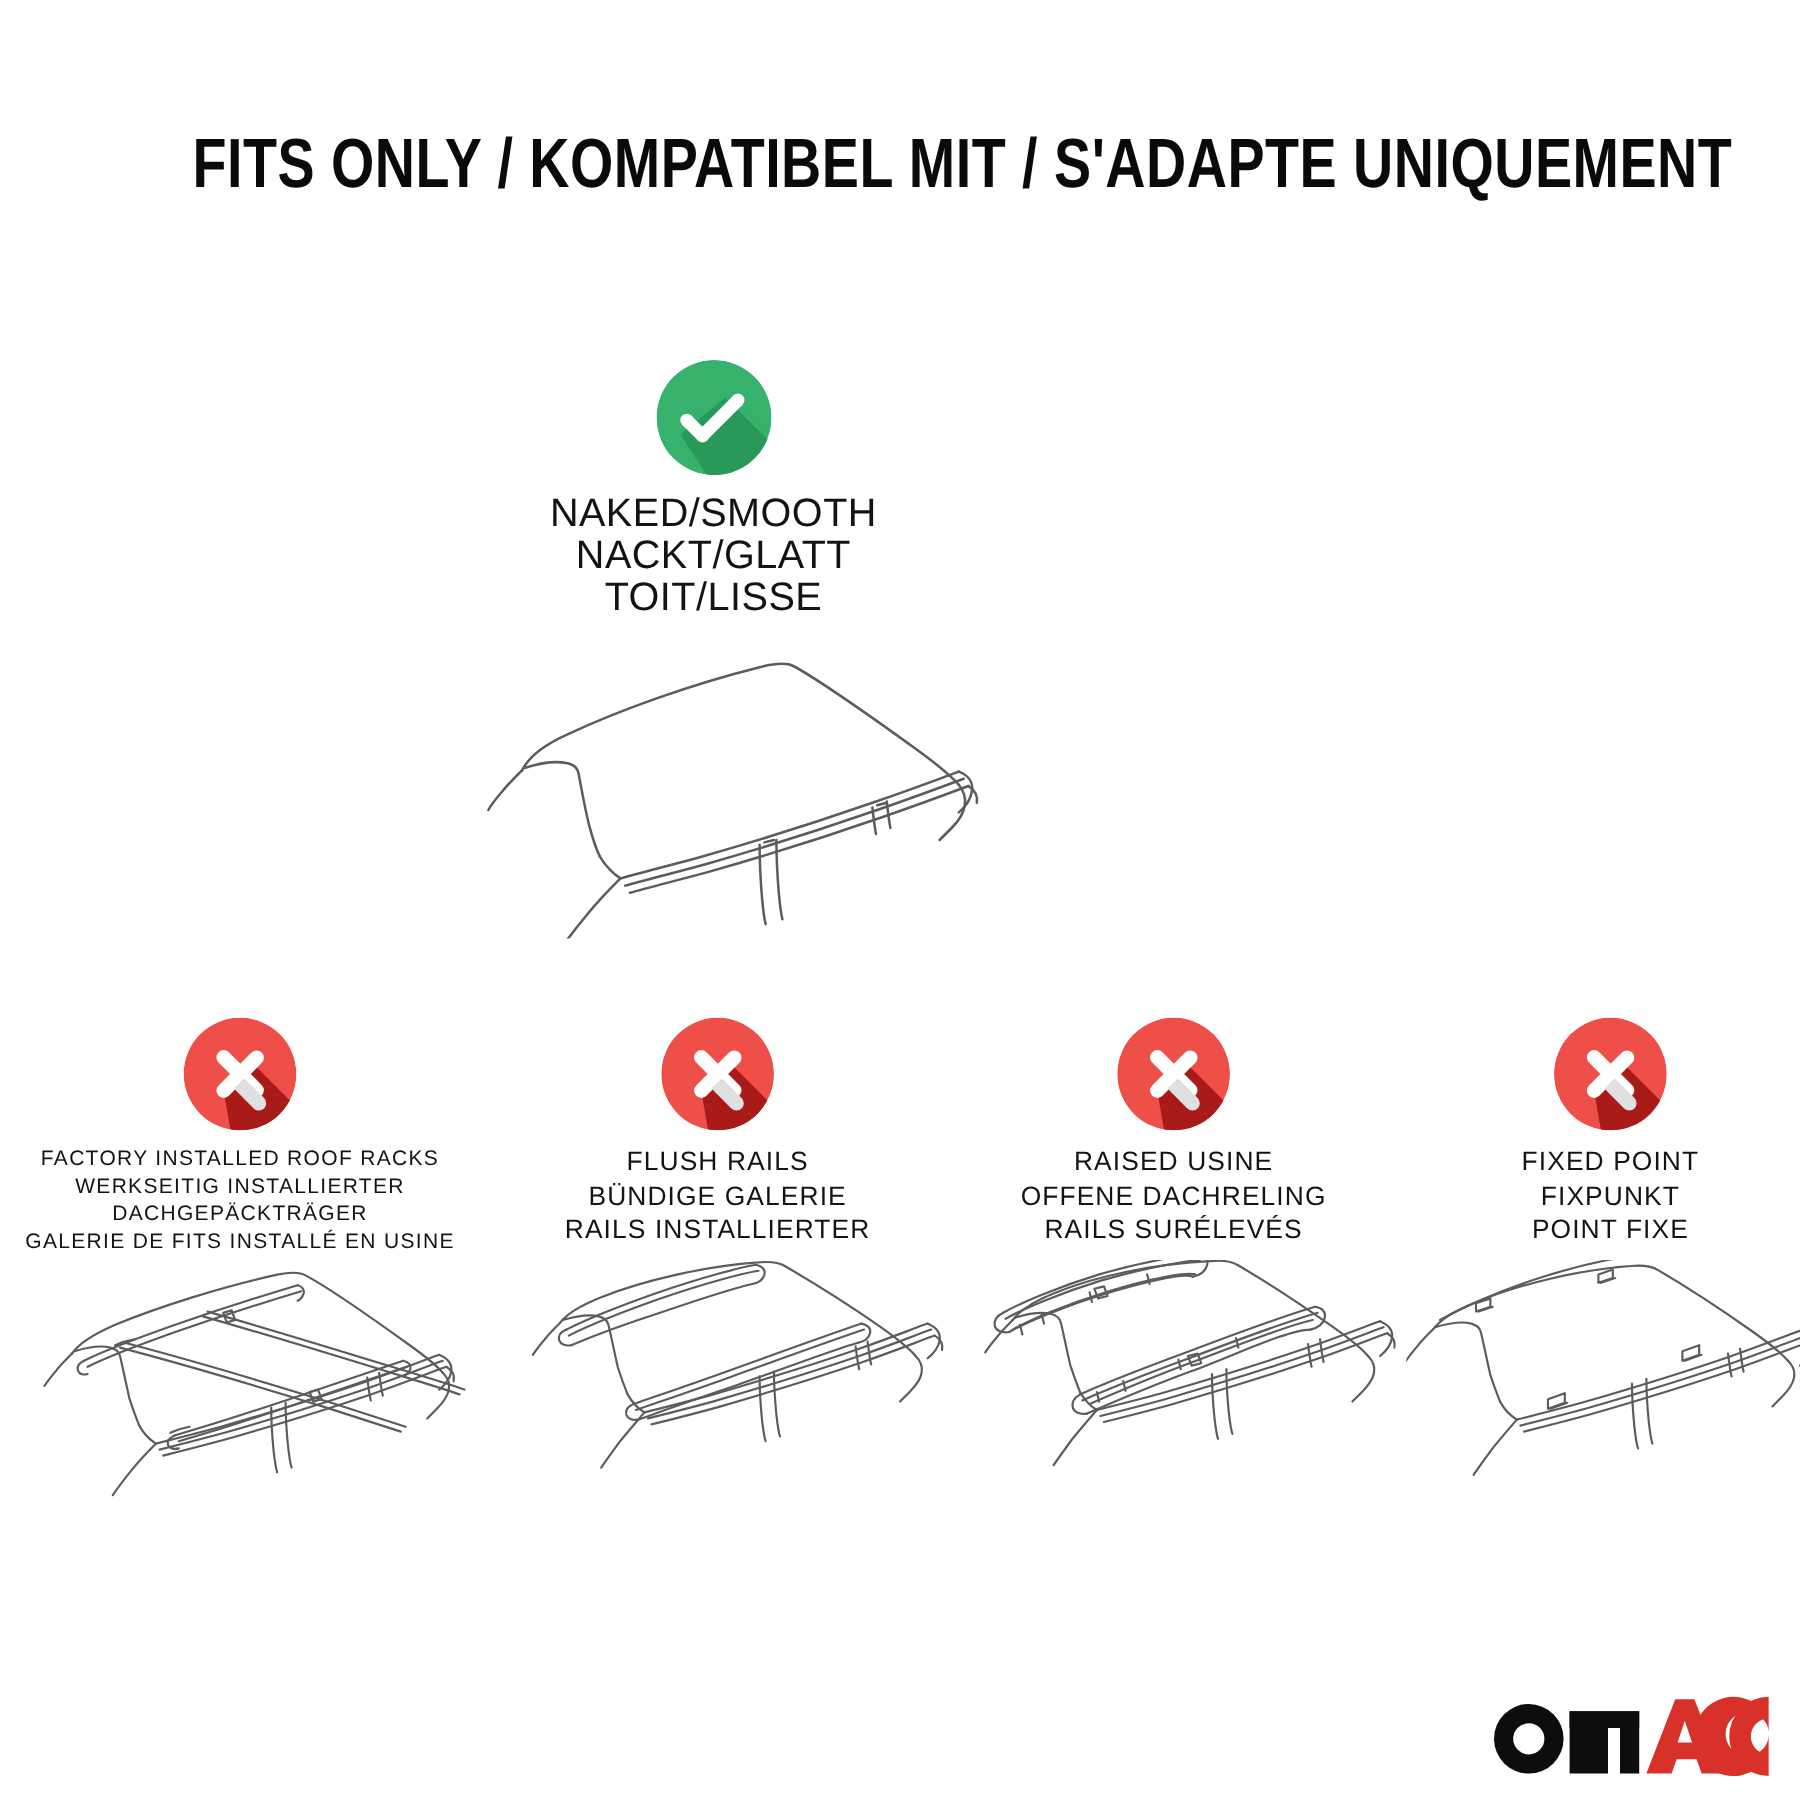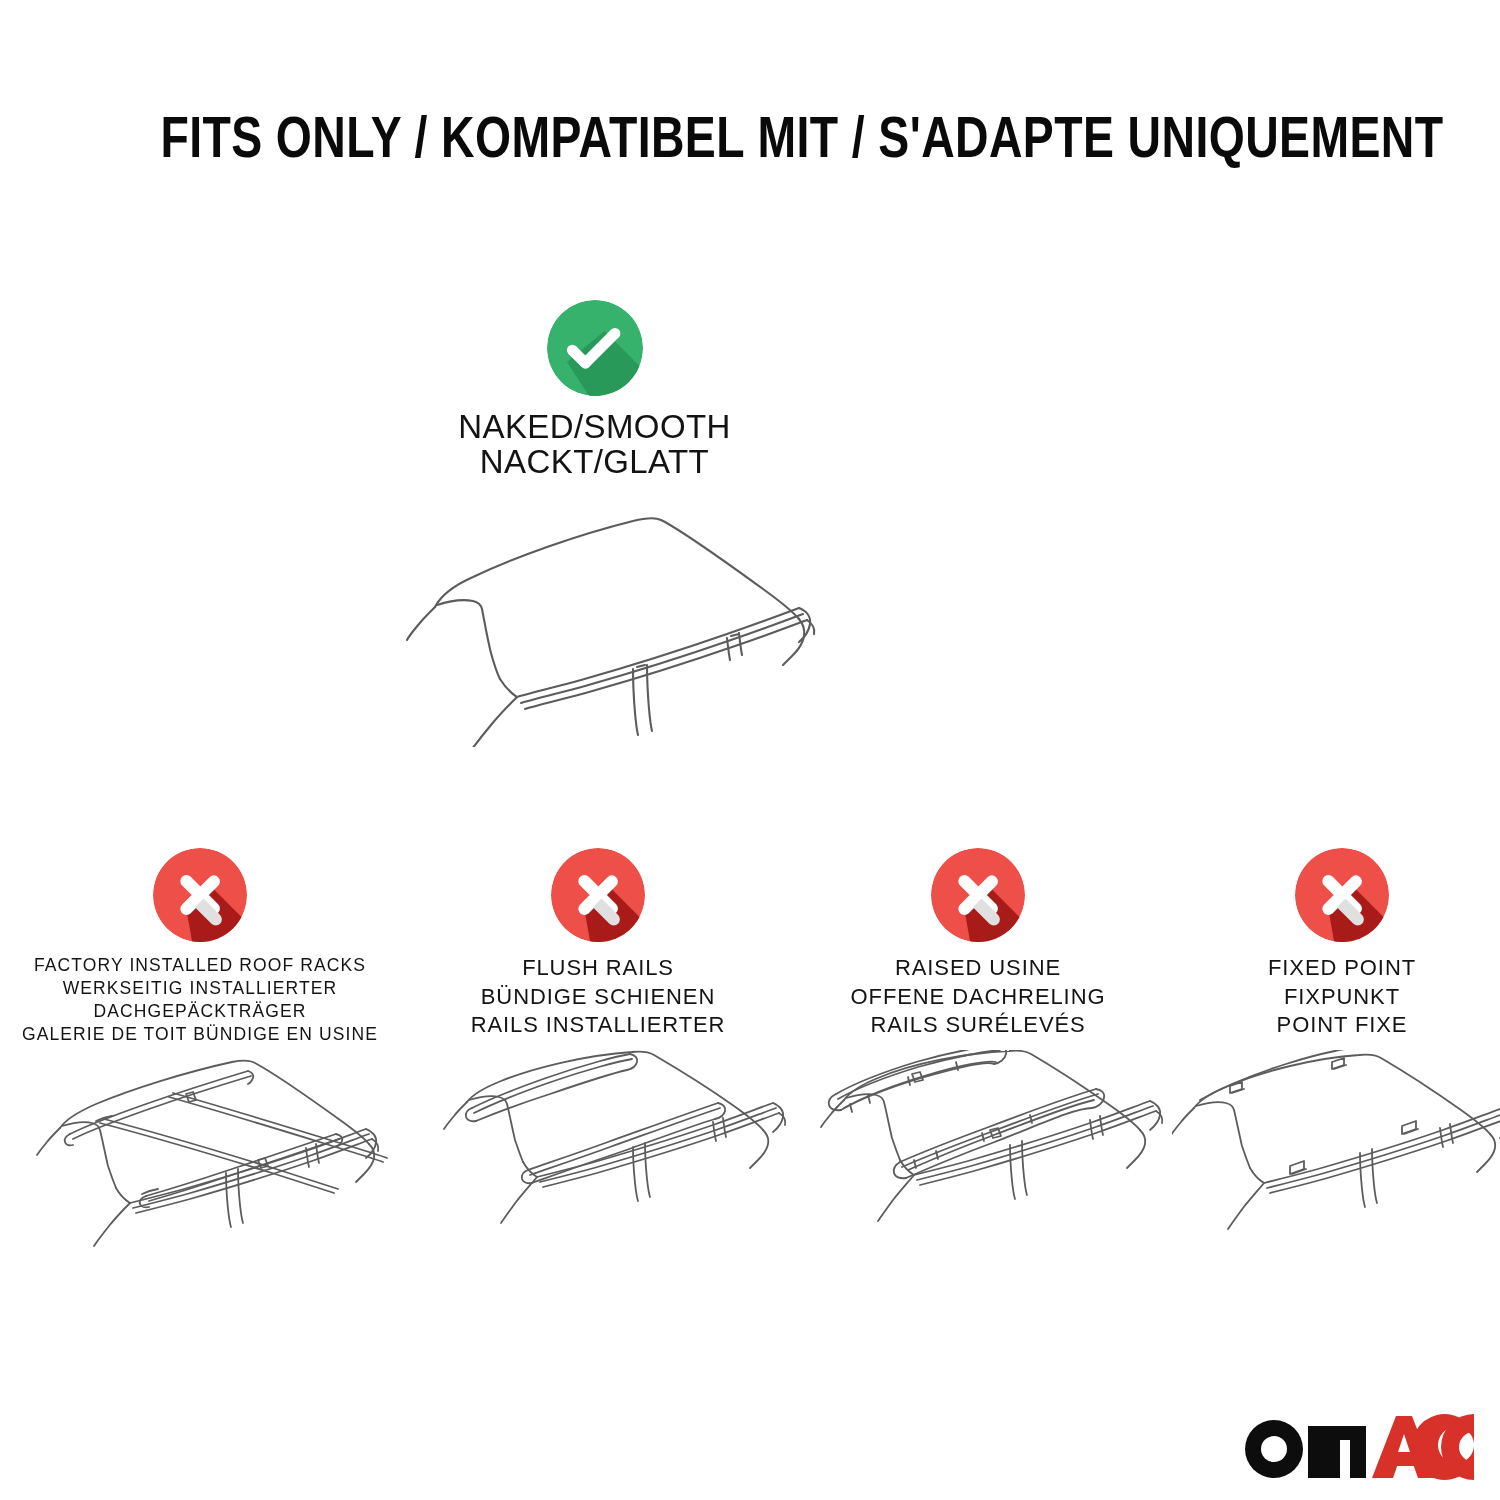--- a/index.html
+++ b/index.html
@@ -157,20 +157,21 @@
         <circle cx="68" cy="33.4" r="5.4" fill="#ffffff"></circle>
         <circle cx="38.5" cy="63.3" r="5.4" fill="#ffffff"></circle>
         <circle cx="25.3" cy="50.1" r="5.4" fill="#ffffff"></circle>
       </svg>
     </span>
   </div>
 
   <div class="hero-labels">
     <span class="lbl">NAKED/SMOOTH</span>
     <span class="lbl">NACKT/GLATT</span>
+    <span class="lbl">TOIT/LISSE</span>
   </div>
 
   <div class="hero-art">
     <svg width="560" height="250" viewBox="0 0 560 250" aria-hidden="true">
       <g fill="none" stroke="#5c5c5c" stroke-width="2.1" stroke-linejoin="round" stroke-linecap="round">
 
         <path d="M120 110 C126 98 140 88 158 80 C200 60 262 38 318 24 C330 21 340 20 346 23
                  C360 30 404 60 448 92 C466 105 478 115 484 122"></path>
 
         <path d="M484 122 C488 127 490 133 489 139 C488 146 484 152 478 158 L468 168"></path>
@@ -216,21 +217,21 @@
             <rect x="42.0" y="22.0" width="12.4" height="52" rx="6.2" transform="rotate(-45 48 48)" fill="#ffffff"></rect>
             <path d="M51.6 51.6 L68.5 68.5 a6.2 6.2 0 0 1 -8.8 8.8 L42.8 60.4 z" fill="#e0e0e0"></path>
           </g>
         </svg>
       </span>
     </div>
     <div class="cell-labels">
       <span class="lbl">FACTORY INSTALLED ROOF RACKS</span>
       <span class="lbl">WERKSEITIG INSTALLIERTER</span>
       <span class="lbl">DACHGEPÄCKTRÄGER</span>
-      <span class="lbl">GALERIE DE TOIT BÜNDIGE EN USINE</span>
+      <span class="lbl">GALERIE DE FITS INSTALLÉ EN USINE</span>
     </div>
     <div class="cell-art">
       <svg width="400" height="225" viewBox="0 0 400 225" aria-hidden="true">
         <g fill="none" stroke="#5c5c5c" stroke-width="1.8" stroke-linejoin="round" stroke-linecap="round">
 
           <path d="M60 72 C66 63 80 55 96 48 C132 33 186 16 232 6 C242 4 250 4 255 7 C268 14 304 38 340 64 C354 74 364 82 369 88"></path>
           <path d="M369 88 C373 92 375 97 374 102 C373 108 369 113 364 118 L356 126"></path>
           <path d="M60 72 C55 77 50 82 47 86 C42 92 39 96 37 99"></path>
           <path d="M62 70 C72 67 84 65 92 67 C96 68 99 70 100 74 C102 82 105 97 108 110 C111 119 114 127 116 132"></path>
           <path d="M116 132 C120 139 125 144 130 147"></path>
@@ -278,21 +279,21 @@
           <circle cx="48" cy="48" r="48" fill="#ee4f49"></circle>
           <path d="M56 36 L96 76 L96 96 L40 96 L34 62 Z" fill="#a81b18"></path>
           <rect x="42.0" y="22.0" width="12.4" height="52" rx="6.2" transform="rotate(45 48 48)" fill="#ffffff"></rect>
           <rect x="42.0" y="22.0" width="12.4" height="52" rx="6.2" transform="rotate(-45 48 48)" fill="#ffffff"></rect>
           <path d="M51.6 51.6 L68.5 68.5 a6.2 6.2 0 0 1 -8.8 8.8 L42.8 60.4 z" fill="#e0e0e0"></path>
         </svg>
       </span>
     </div>
     <div class="cell-labels">
       <span class="lbl">FLUSH RAILS</span>
-      <span class="lbl">BÜNDIGE SCHIENEN</span>
+      <span class="lbl">BÜNDIGE GALERIE</span>
       <span class="lbl">RAILS INSTALLIERTER</span>
     </div>
     <div class="cell-art">
       <svg width="390" height="225" viewBox="0 0 390 225" aria-hidden="true">
         <g fill="none" stroke="#5c5c5c" stroke-width="1.8" stroke-linejoin="round" stroke-linecap="round">
           <path d="M55 52 C61 44 74 37 89 31 C124 17 176 5 220 2 C230 1 237 2 242 5 C254 12 288 32 322 56 C336 66 346 74 351 80"></path>
           <path d="M351 80 C355 84 357 89 356 94 C355 100 351 105 346 110 L338 118"></path>
           <path d="M55 52 C50 57 45 62 42 66 C37 72 34 76 32 79"></path>
           <path d="M57 50 C67 47 79 45 87 47 C91 48 94 50 95 54 C97 62 100 77 103 90 C106 99 109 107 111 112"></path>
           <path d="M111 112 C115 119 120 124 125 127"></path>

